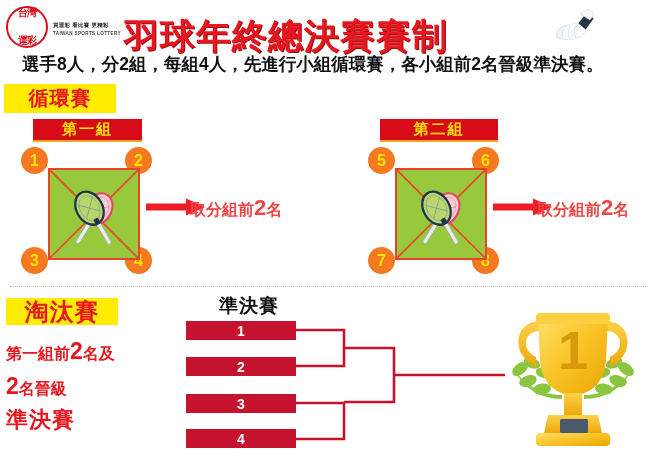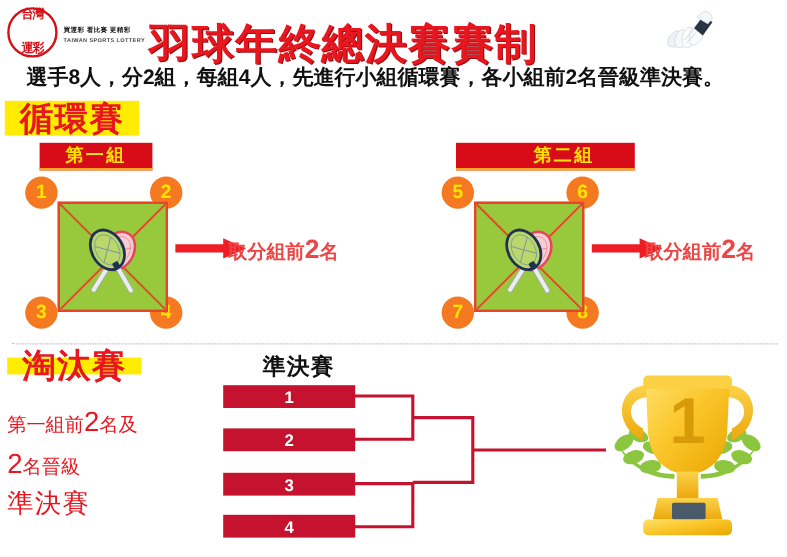--- a/index.html
+++ b/index.html
@@ -39,31 +39,31 @@
     letter-spacing:0px;white-space:nowrap;
   }
 
   
   .tag-yellow{
     position:absolute;background:#ffec00;
     color:#e8161f;font-weight:bold;
     display:flex;align-items:center;justify-content:center;
     letter-spacing:1px;
   }
-  #tag-round{left:4px;top:84px;width:112px;height:29px;font-size:28px;}
-  #tag-ko{left:6px;top:298px;width:112px;height:14px;font-size:28px;}
+  #tag-round{left:4px;top:84px;width:112px;height:29px;font-size:20px;}
+  #tag-ko{left:6px;top:298px;width:112px;height:27px;font-size:24px;}
 
   
   .group-banner{
     position:absolute;background:#d80c18;border-bottom:2px solid #f5a623;
     color:#ffe400;font-weight:bold;font-size:15px;
     display:flex;align-items:center;justify-content:center;letter-spacing:2px;
   }
-  #banner-g1{left:33px;top:119px;width:94px;height:21px;}
-  #banner-g2{left:380px;top:119px;width:118px;height:21px;padding-left:31px;}
+  #banner-g1{left:33px;top:119px;width:109px;height:21px;}
+  #banner-g2{left:380px;top:119px;width:118px;height:21px;}
 
   
   .num-circle{
     position:absolute;width:25px;height:25px;border-radius:50%;
     background:#f47920;color:#ffe400;font-weight:bold;font-size:16px;
     display:flex;align-items:center;justify-content:center;
     box-shadow:0 0 0 1px #f47920;
   }
 
   
@@ -87,21 +87,21 @@
   #adv-g2{left:537px;top:197px;}
 
   
   .divider{
     position:absolute;left:10px;top:286px;width:638px;height:0;
     border-top:1.5px dotted #b8b8b8;
   }
 
   
   .ko-line{
-    position:absolute;color:#e8161f;font-weight:normal;white-space:nowrap;
+    position:absolute;color:#e8161f;font-weight:bold;white-space:nowrap;
     display:flex;align-items:baseline;
   }
   .ko-line .big{font-size:23px;line-height:1;}
   #ko-l1{left:6px;top:340px;font-size:16px;}
   #ko-l2{left:6px;top:375px;font-size:16px;}
   #ko-l3{left:6px;top:405px;font-size:22px;letter-spacing:1px;}
 
   
   .bracket-title{
     position:absolute;left:219px;top:293px;

